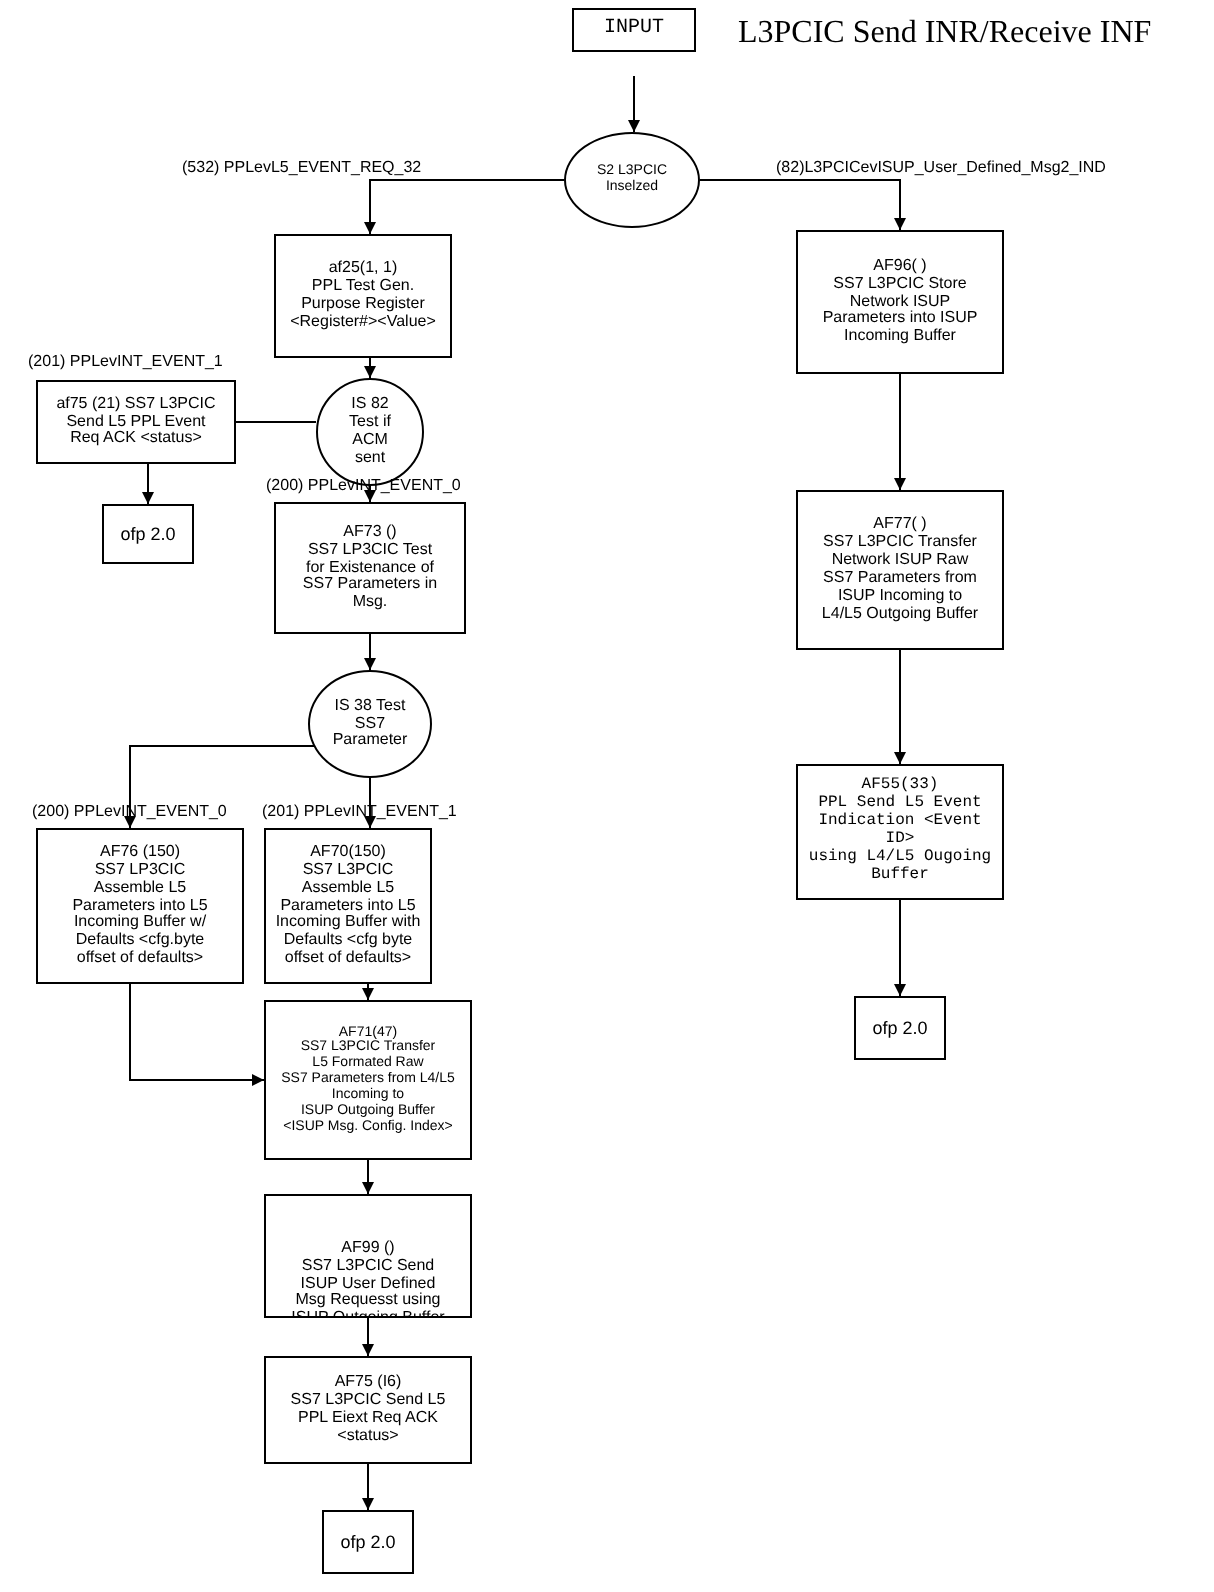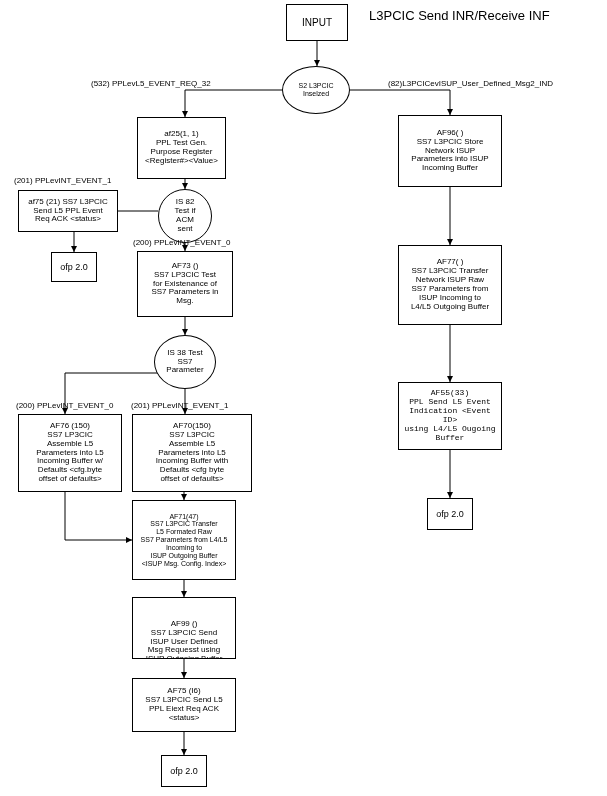--- a/index.html
+++ b/index.html
@@ -48,21 +48,21 @@
   }
   .edge-label {
     position: absolute;
     color: #000000;
     white-space: nowrap;
   }
   .t7 { font-size: 7px; }
   .t8 { font-size: 8px; }
   .t9 { font-size: 9px; }
   .t10 { font-size: 10px; }
-  .t11 { font-size: 13px; }
+  .t11 { font-size: 16px; font-family: Liberation Serif, serif; }
 </style>
 </head>
 <body>
 
 <div id="canvas">
 
   <svg id="wires" viewBox="0 0 607 796">
     <defs>
       <marker id="arrow" markerWidth="8" markerHeight="8" refX="6" refY="3" orient="auto">
         <path d="M0,0 L6,3 L0,6 z" fill="#000000"></path>
@@ -86,21 +86,21 @@
         <polyline points="184,732 184,755" marker-end="url(#arrow)"></polyline>
         <polyline points="450,187 450,245" marker-end="url(#arrow)"></polyline>
         <polyline points="450,325 450,382" marker-end="url(#arrow)"></polyline>
         <polyline points="450,450 450,498" marker-end="url(#arrow)"></polyline>
       </g>
   </svg>
 
   <div class="title t11" style="left:369px; top:8px;">L3PCIC Send INR/Receive INF</div>
 
   <div id="node-layer">
-      <div class="node t10" style="left: 286px; top: 4px; width: 62px; height: 37px;">
+      <div class="node t10" style="left: 286px; top: 4px; width: 62px; height: 22px; font-family: Liberation Mono, monospace;">
         <div style="white-space: pre-line;">INPUT</div>
       </div>
       <div class="node circle t7" style="left: 282px; top: 66px; width: 68px; height: 48px;">
         <div style="white-space: pre-line;">S2 L3PCIC
 Inselzed</div>
       </div>
       <div class="node t8" style="left: 137px; top: 117px; width: 89px; height: 62px;">
         <div style="white-space: pre-line;">af25(1, 1)
 PPL Test Gen.
 Purpose Register
@@ -156,21 +156,21 @@
       </div>
       <div class="node t8" style="left: 18px; top: 414px; width: 104px; height: 78px;">
         <div style="white-space: pre-line;">AF76 (150)
 SS7 LP3CIC
 Assemble L5
 Parameters into L5
 Incoming Buffer w/
 Defaults  &lt;cfg.byte
 offset of defaults&gt;</div>
       </div>
-      <div class="node t8" style="left: 132px; top: 414px; width: 120px; height: 78px;">
+      <div class="node t8" style="left: 132px; top: 414px; width: 84px; height: 78px;">
         <div style="white-space: pre-line;">AF70(150)
 SS7 L3PCIC
 Assemble L5
 Parameters into L5
 Incoming Buffer with
 Defaults  &lt;cfg byte
 offset of defaults&gt;</div>
       </div>
       <div class="node t7" style="left: 132px; top: 500px; width: 104px; height: 80px;">
         <div style="white-space: pre-line;">AF71(47)

